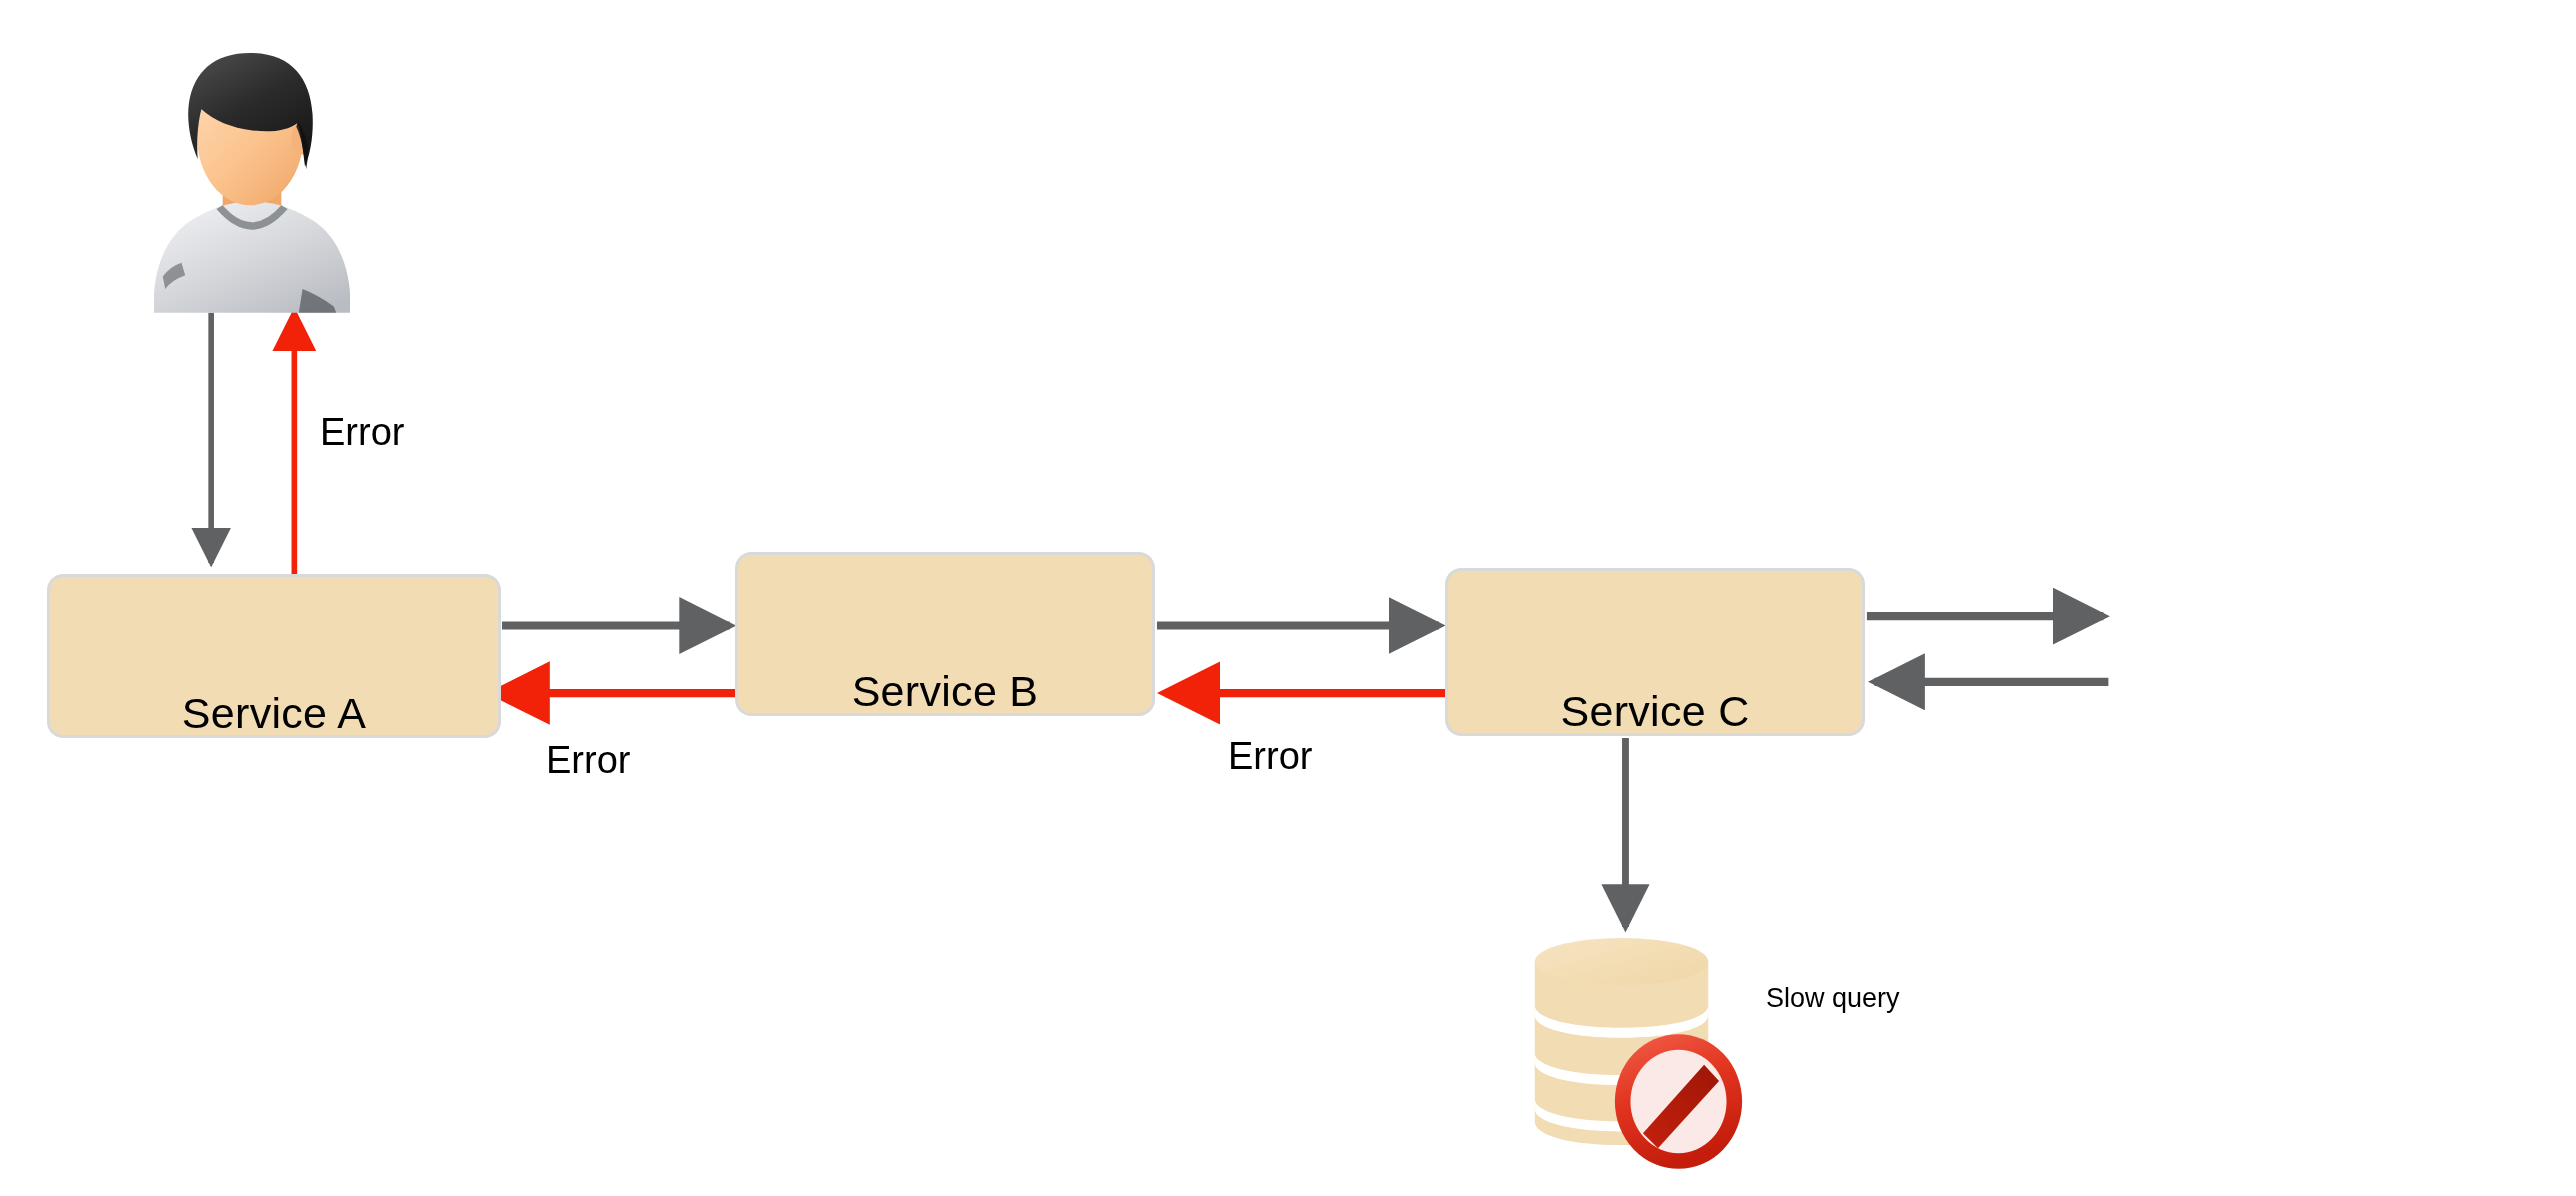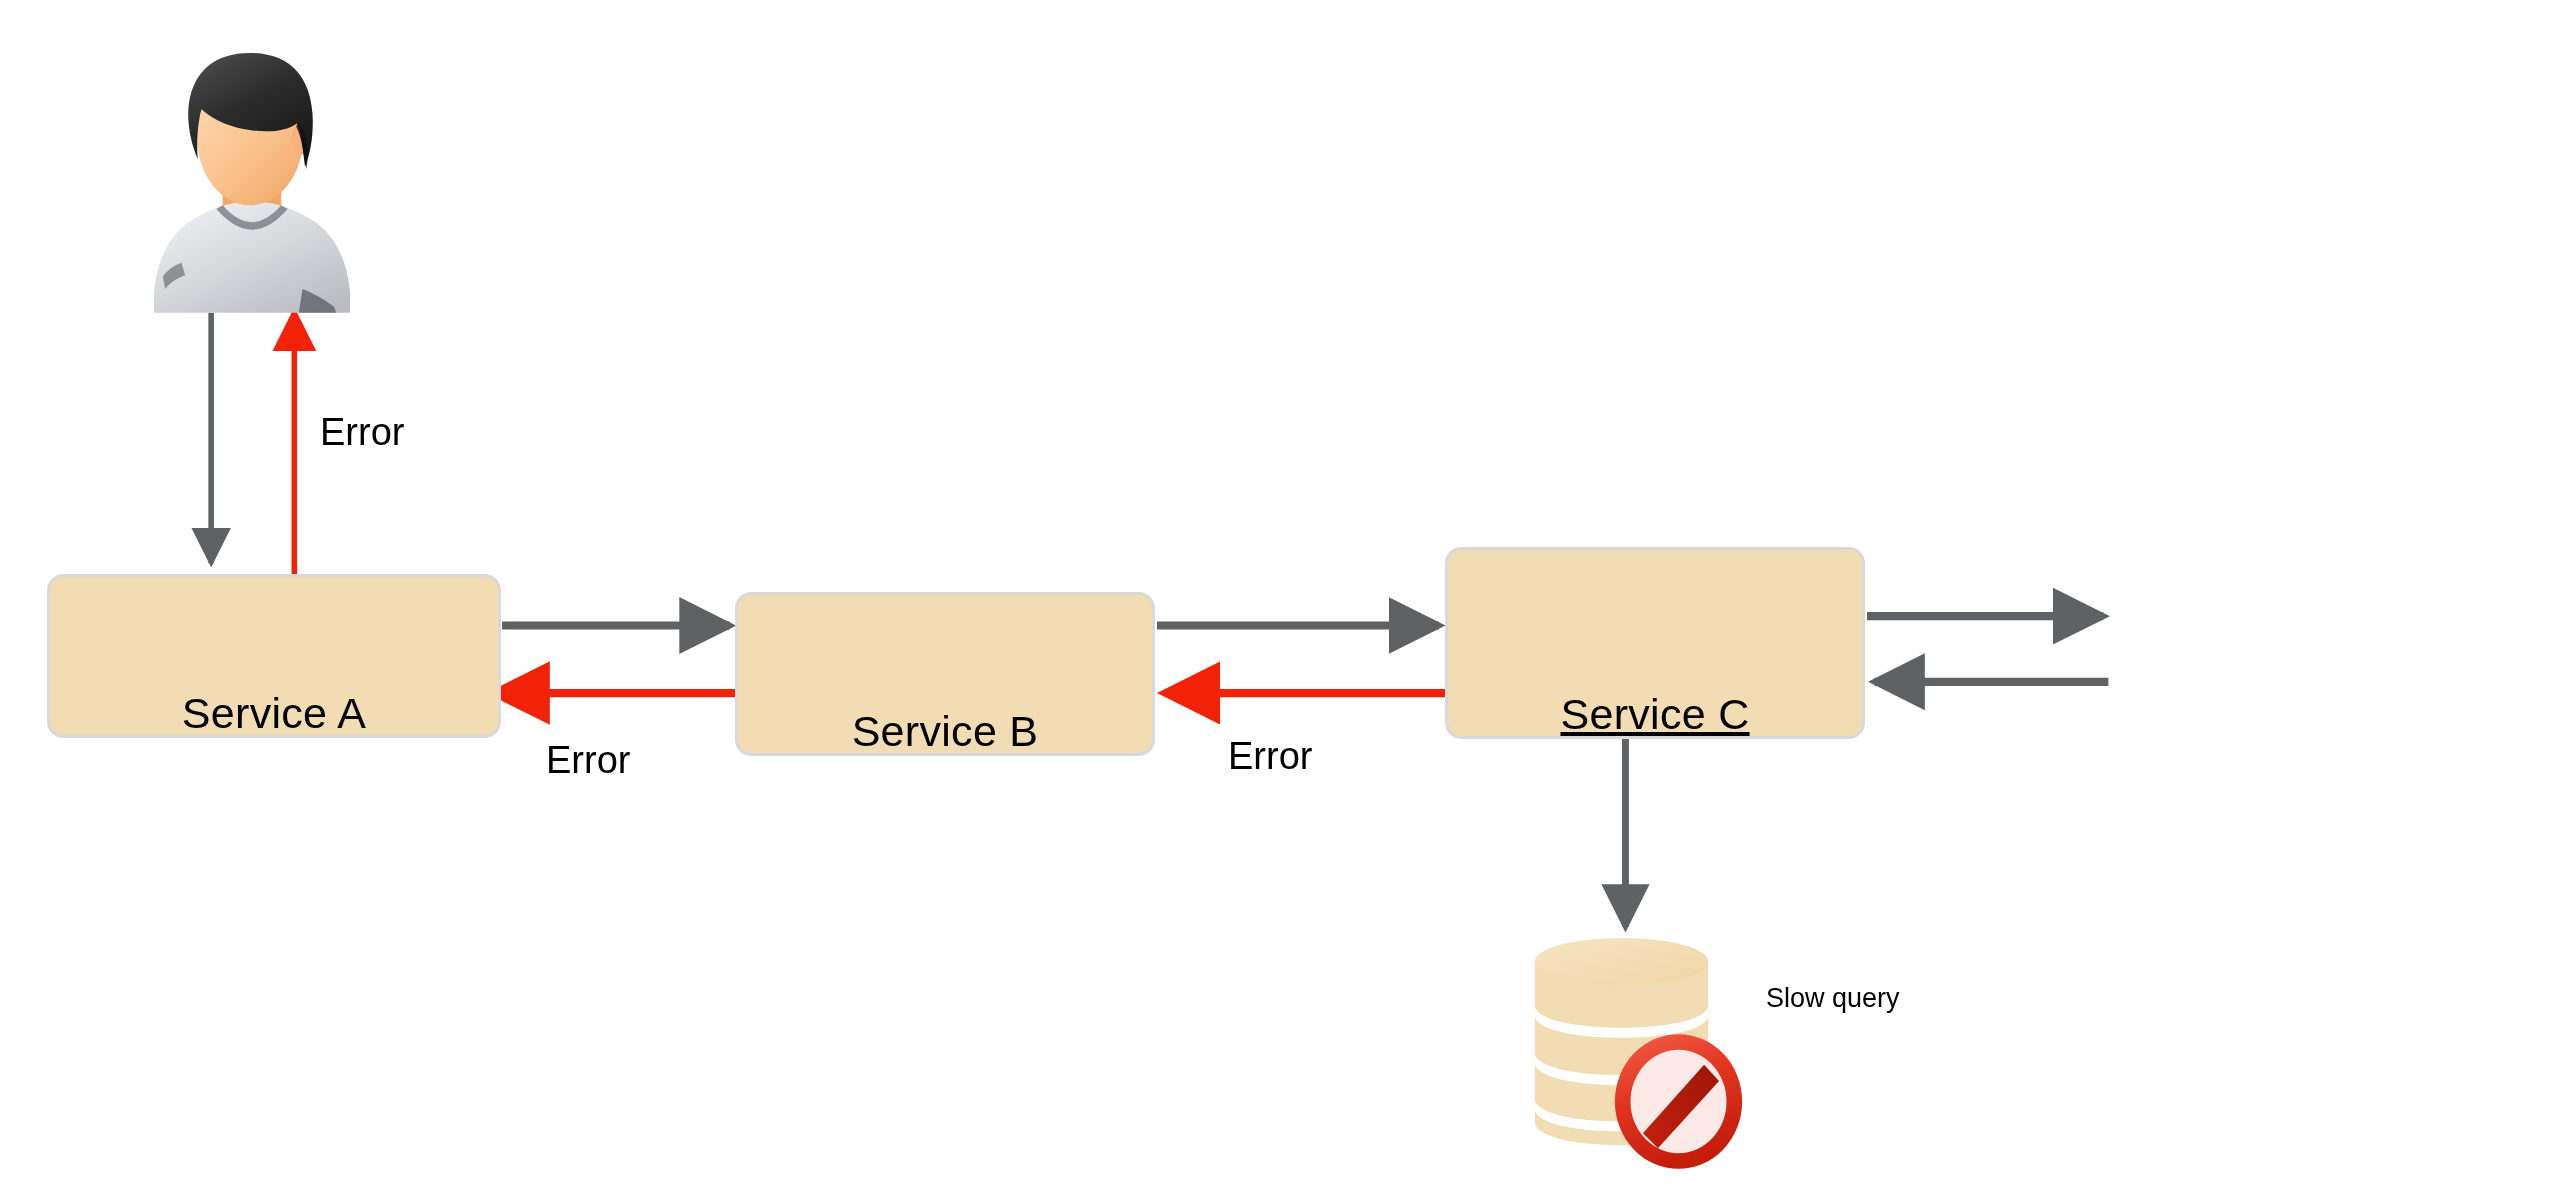--- a/index.html
+++ b/index.html
@@ -41,22 +41,22 @@
   .node-label {
     font-family: "Liberation Sans", sans-serif;
     font-size: 43px;
     color: #000000;
     letter-spacing: 0.3px;
     line-height: 1;
     white-space: nowrap;
   }
 
   #node-a { left: 47px;   top: 574px;  width: 454px; height: 164px; }
-  #node-b { left: 735px; top: 592px;  width: 420px; height: 164px; }
-  #node-c { left: 1445px; top: 547px;  width: 420px; height: 192px; text-decoration: underline; }
+  #node-b { left: 735px; top: 552px;  width: 420px; height: 164px; }
+  #node-c { left: 1445px; top: 568px;  width: 420px; height: 168px; }
   #node-d { left: 2109px; top: 574px;  width: 420px; height: 164px; }
 
   
   .edge-label {
     position: absolute;
     font-family: "Liberation Sans", sans-serif;
     font-size: 38px;
     color: #000000;
     white-space: nowrap;
     line-height: 1;

